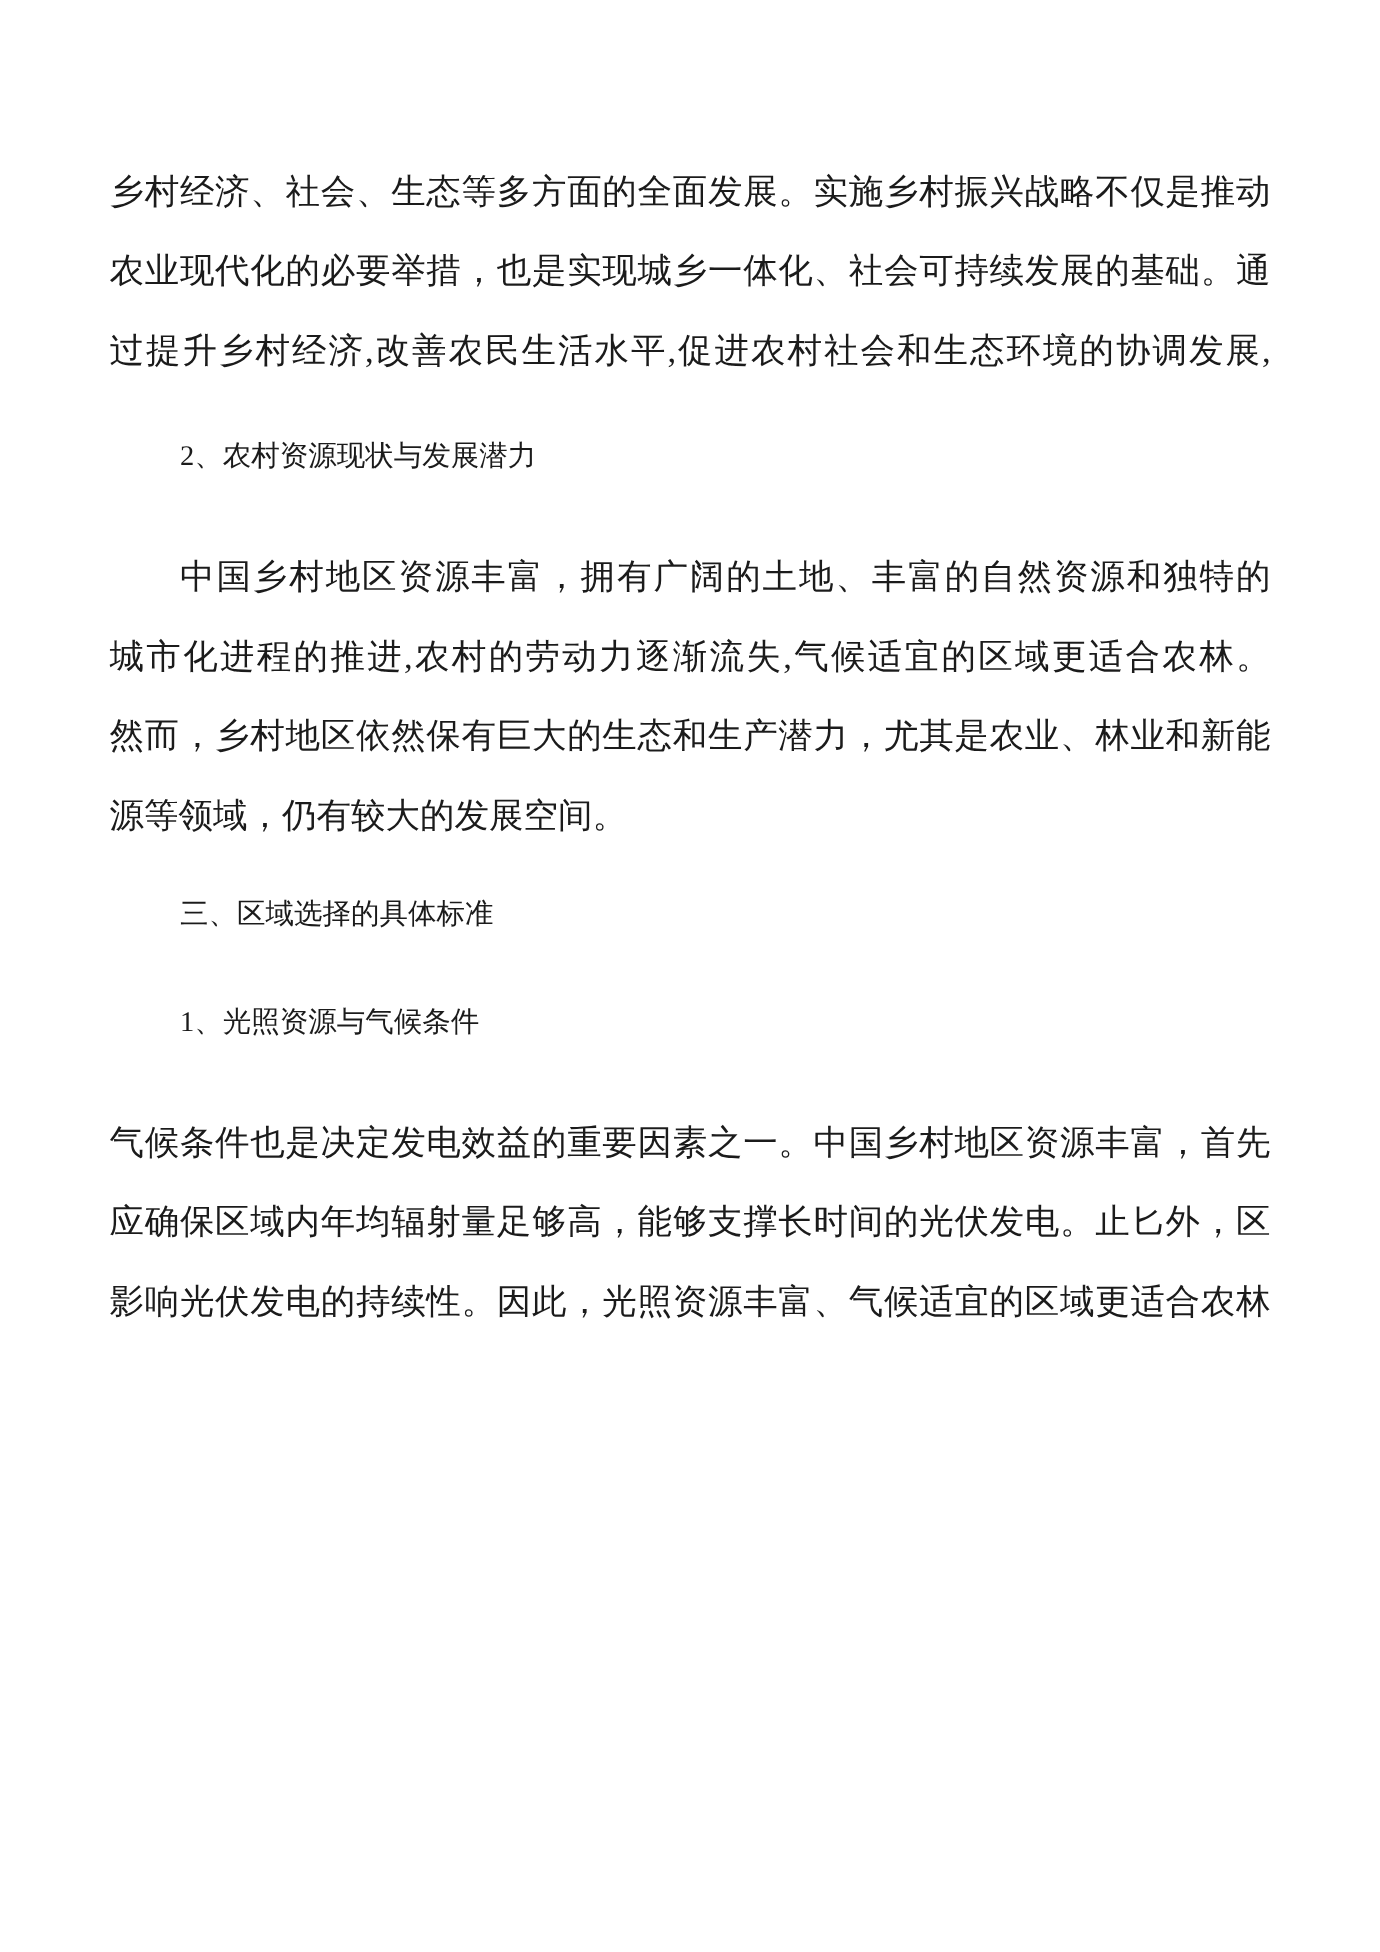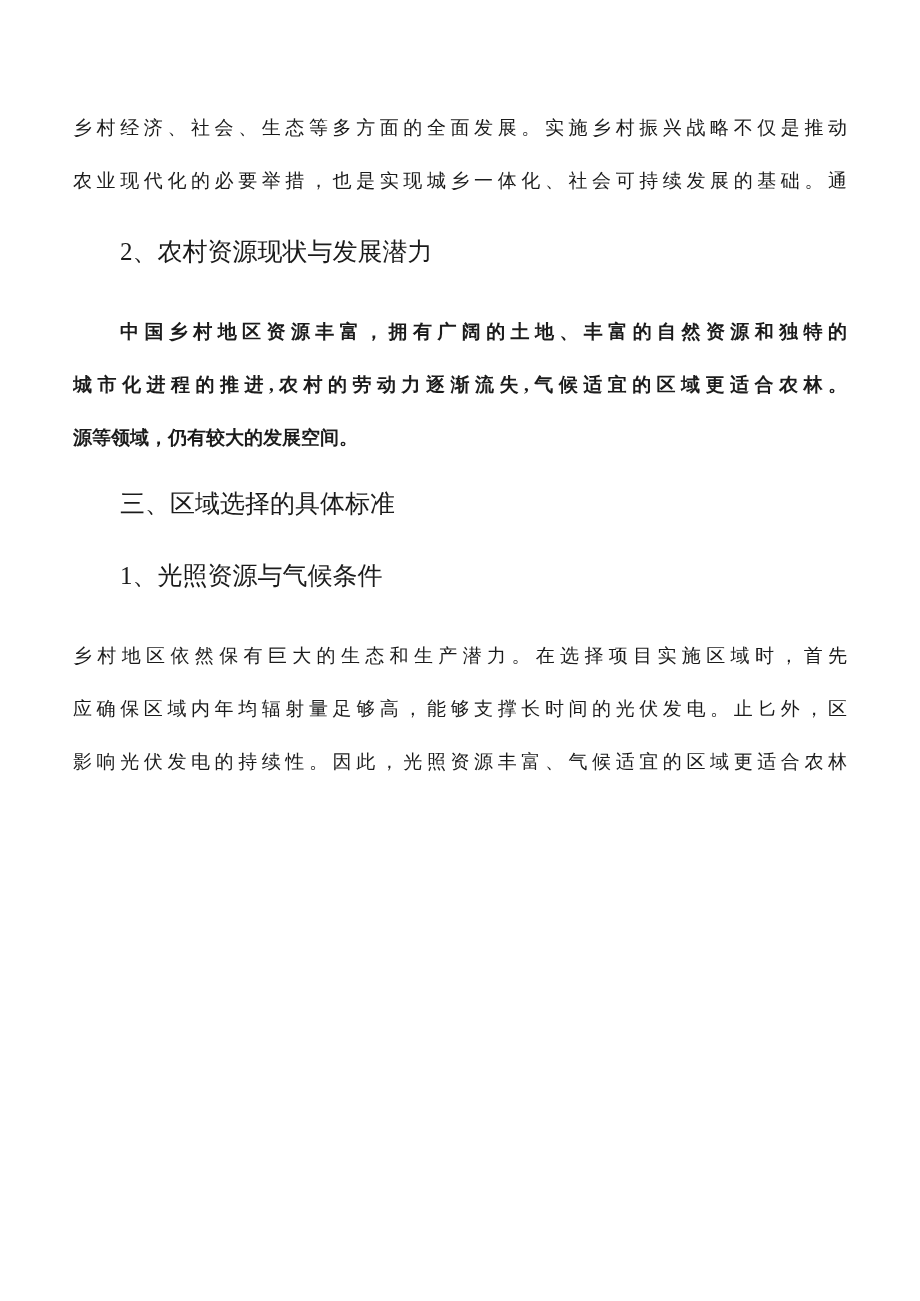--- a/index.html
+++ b/index.html
@@ -13,79 +13,81 @@
     height: 1301px;
     background: #ffffff;
     overflow: hidden;
     font-family: "Liberation Serif", "DejaVu Serif", serif;
     color: #1b1b1b;
   }
   .doc {
     padding: 101px 73px 0 73px; 
   }
   .line {
-    font-size: 19px;
+    font-size: 23px;
     line-height: 53px;
     height: 53px;
     text-align: justify;
     text-align-last: justify;
     overflow: hidden;
     white-space: nowrap;
   }
   .line.first-indent {
     padding-left: 47px; 
   }
   .line.last {
     text-align: center;
     text-align-last: left;
   }
   .heading {
-    font-size: 25px;
+    font-size: 19px;
     line-height: 53px;
     height: 53px;
     padding-left: 47px; 
     text-align: left;
     white-space: nowrap;
     overflow: hidden;
   }
   .h2-block  { margin-top: 18px; }
-  .p2-block  { margin-top: 27px; font-weight: bold; }
+  .p2-block  { margin-top: 27px; }
   .h3-block  { margin-top: 13px; }
   .h31-block { margin-top: 19px; }
   .p3-block  { margin-top: 27px; }
 </style>
 </head>
 <body>
 
 <div class="page">
   <div class="doc">
 
     <div class="p1-block">
       <div class="line">乡村经济、社会、生态等多方面的全面发展。实施乡村振兴战略不仅是推动</div>
       <div class="line">农业现代化的必要举措，也是实现城乡一体化、社会可持续发展的基础。通</div>
+      <div class="line">过提升乡村经济,改善农民生活水平,促进农村社会和生态环境的协调发展,</div>
     </div>
 
     <div class="h2-block">
       <div class="heading">2、农村资源现状与发展潜力</div>
     </div>
 
     <div class="p2-block">
       <div class="line first-indent">中国乡村地区资源丰富，拥有广阔的土地、丰富的自然资源和独特的</div>
       <div class="line">城市化进程的推进,农村的劳动力逐渐流失,气候适宜的区域更适合农林。</div>
+      <div class="line">然而，乡村地区依然保有巨大的生态和生产潜力，尤其是农业、林业和新能</div>
       <div class="line last">源等领域，仍有较大的发展空间。</div>
     </div>
 
     <div class="h3-block">
       <div class="heading">三、区域选择的具体标准</div>
     </div>
 
     <div class="h31-block">
       <div class="heading">1、光照资源与气候条件</div>
     </div>
 
     <div class="p3-block">
-      <div class="line">乡村地区依然保有巨大的生态和生产潜力。在选择项目实施区域时，首先</div>
+      <div class="line">气候条件也是决定发电效益的重要因素之一。中国乡村地区资源丰富，首先</div>
       <div class="line">应确保区域内年均辐射量足够高，能够支撑长时间的光伏发电。止匕外，区</div>
       <div class="line">影响光伏发电的持续性。因此，光照资源丰富、气候适宜的区域更适合农林</div>
     </div>
 
   </div>
 </div>
 
 </body></html>

